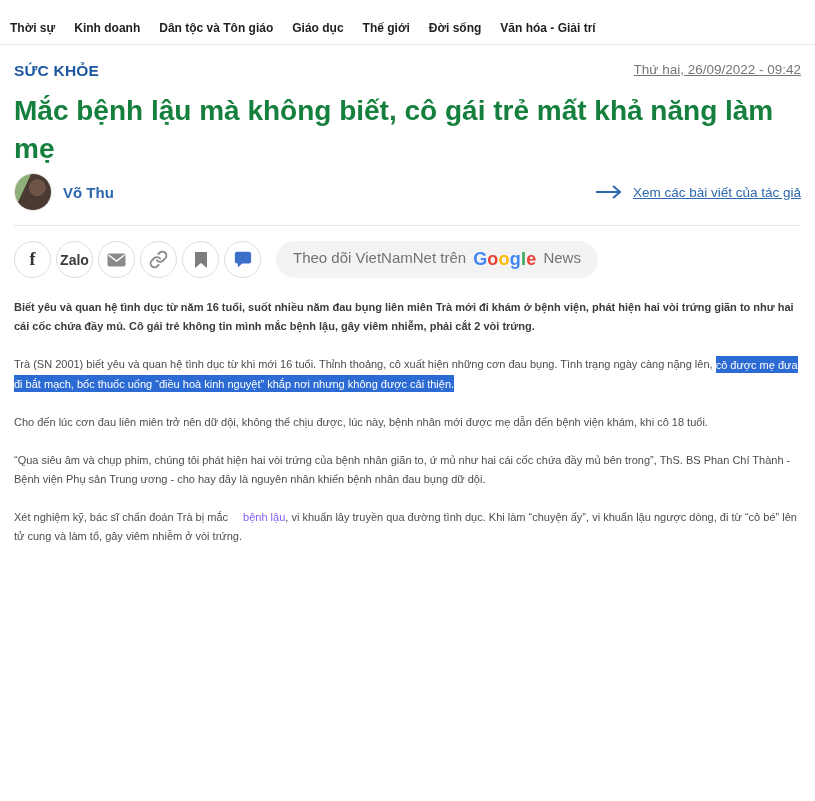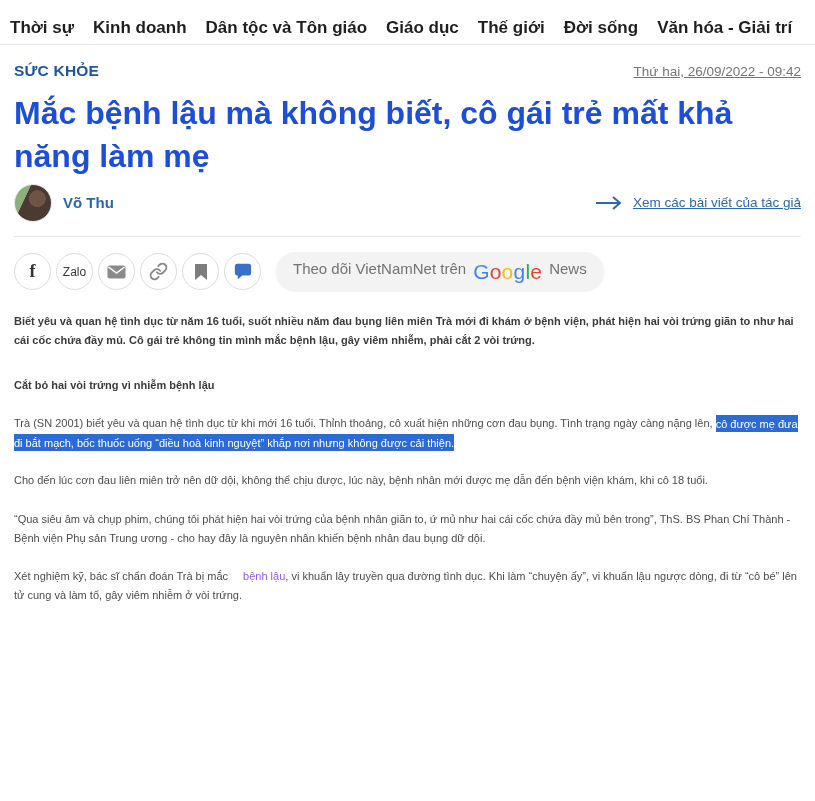--- a/index.html
+++ b/index.html
@@ -16,51 +16,51 @@
     gap: 19px;
     height: 45px;
     padding: 0 0 0 10px;
     border-bottom: 1px solid #e9e9e9;
     white-space: nowrap;
     overflow: hidden;
   }
   .nav-item {
     display: flex;
     align-items: center;
-    font-size: 17px;
+    font-size: 12px;
     font-weight: 700;
     color: #1f1f1f;
     cursor: pointer;
     border-bottom: 4px solid transparent;
     padding-top: 16px;
   }
   
   .container { padding: 0 14px; }
   
   .section-row {
     display: flex;
     justify-content: space-between;
-    align-items: center;
+    align-items: flex-start;
     margin-top: 17px;
   }
   .section-title {
     color: #1c56a0;
     font-size: 15.5px;
     font-weight: 700;
     letter-spacing: .2px;
     cursor: pointer;
   }
   .date-text { color: #767676; font-size: 13.5px; text-decoration: underline; }
   
   .article-title {
     margin: 12px 0 0 0;
-    font-size: 32px;
+    font-size: 28px;
     line-height: 1.34;
     font-weight: 700;
-    color: #1d4ed8;
+    color: #15803d;
   }
   
   .author-row {
     display: flex;
     justify-content: space-between;
     align-items: center;
     margin: 6px 0 14px 0;
   }
   .author-left { display: flex; align-items: center; gap: 11px; }
   .avatar {
@@ -85,32 +85,32 @@
   .share-row { display: flex; align-items: center; gap: 5px; margin: 15px 0 20px 0; }
   .circle-btn {
     width: 37px; height: 37px;
     border: 1px solid #dcdcdc;
     border-radius: 50%;
     display: flex; align-items: center; justify-content: center;
     background: #fff;
     cursor: pointer;
   }
   .fb-glyph { font-size: 18px; font-weight: 700; color: #333; font-family: "Liberation Serif", serif; }
-  .zalo-glyph { font-size: 12px; font-weight: 400; color: #3b3b3b; }
+  .zalo-glyph { font-size: 14px; font-weight: 700; color: #3b3b3b; }
   .follow-pill {
     margin-left: 10px;
     display: flex; align-items: flex-start; gap: 7px;
     background: #f3f3f3;
     border-radius: 19px;
     padding: 8px 17px;
     font-size: 15px;
     color: #737373;
     cursor: pointer;
   }
-  .gword { font-weight: 400; font-size: 21px; letter-spacing: .2px; }
+  .gword { font-weight: 700; font-size: 18px; letter-spacing: .2px; }
   .g-blue { color: #4285F4; } .g-red { color: #EA4335; }
   .g-yellow { color: #FBBC05; } .g-green { color: #34A853; }
   
   .article-body { padding-bottom: 16px; }
   .para {
     font-size: 11px;
     line-height: 1.74;
     color: #4d4d4d;
     margin-bottom: 19px;
   }
@@ -207,21 +207,20 @@
     <div class="follow-pill">
       <span>Theo dõi VietNamNet trên</span>
       <span class="gword"><span class="g-blue">G</span><span class="g-red">o</span><span class="g-yellow">o</span><span class="g-blue">g</span><span class="g-green">l</span><span class="g-red">e</span></span>
       <span>News</span>
     </div>
   </div>
 
   <div class="article-body">
     <p class="para lead">Biết yêu và quan hệ tình dục từ năm 16 tuổi, suốt nhiều năm đau bụng liên miên Trà mới đi khám ở bệnh viện, phát hiện hai vòi trứng giãn to như hai cái cốc chứa đầy mủ. Cô gái trẻ không tin mình mắc bệnh lậu, gây viêm nhiễm, phải cắt 2 vòi trứng.</p>
 
-    <p class="para subheading">Cắt bỏ hai vòi trứng vì nhiễm bệnh lậu</p>
 
     <p class="para"><span>Trà (SN 2001) biết yêu và quan hệ tình dục từ khi mới 16 tuổi. Thỉnh thoảng, cô xuất hiện những cơn đau bụng. Tình trạng ngày càng nặng lên, </span><span class="hl">cô được mẹ đưa đi bắt mạch, bốc thuốc uống “điều hoà kinh nguyệt” khắp nơi nhưng không được cải thiện.</span></p>
 
     <p class="para">Cho đến lúc cơn đau liên miên trở nên dữ dội, không thể chịu được, lúc này, bệnh nhân mới được mẹ dẫn đến bệnh viện khám, khi cô 18 tuổi.</p>
 
     <p class="para">“Qua siêu âm và chụp phim, chúng tôi phát hiện hai vòi trứng của bệnh nhân giãn to, ứ mủ như hai cái cốc chứa đầy mủ bên trong”, ThS. BS Phan Chí Thành - Bệnh viện Phụ sản Trung ương - cho hay đây là nguyên nhân khiến bệnh nhân đau bụng dữ dội.</p>
 
     <p class="para"><span>Xét nghiệm kỹ, bác sĩ chẩn đoán Trà bị mắc </span><a class="body-link">bệnh lậu</a><span>, vi khuẩn lây truyền qua đường tình dục. Khi làm “chuyện ấy”, vi khuẩn lậu ngược dòng, đi từ “cô bé” lên tử cung và làm tổ, gây viêm nhiễm ở vòi trứng.</span></p>
   </div>
 

